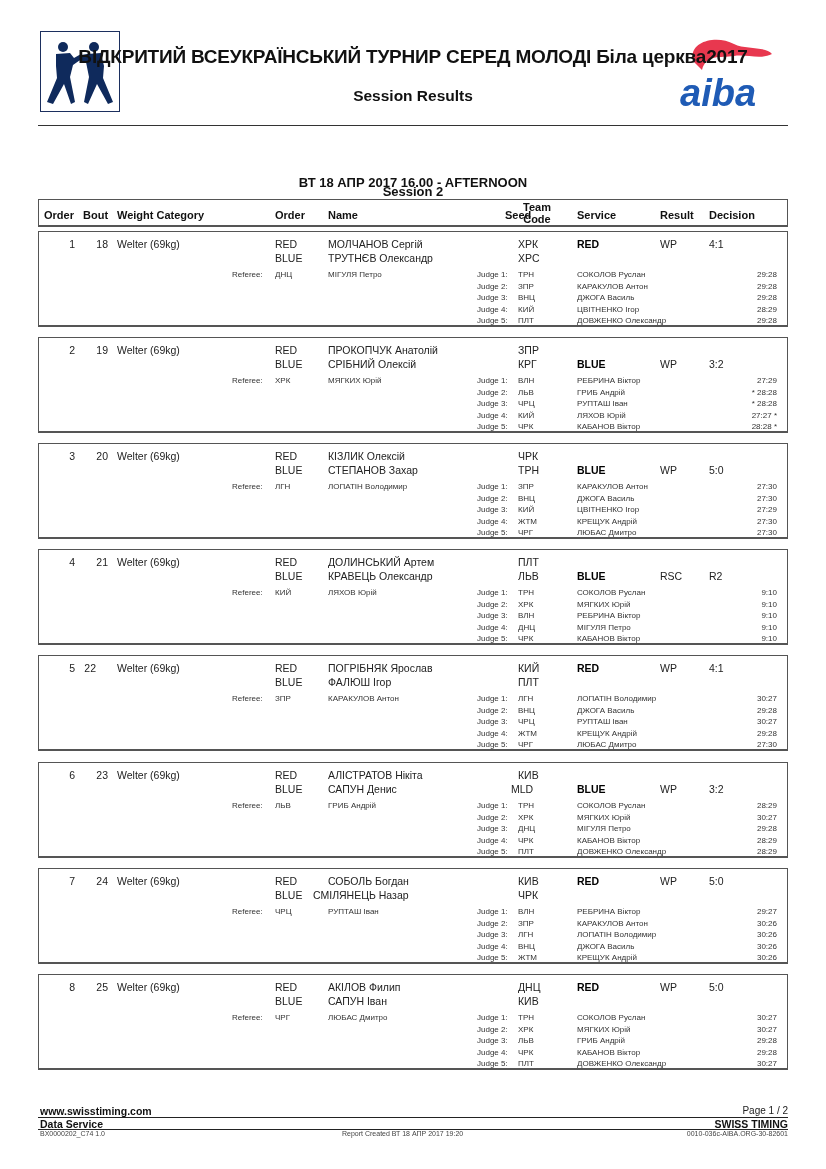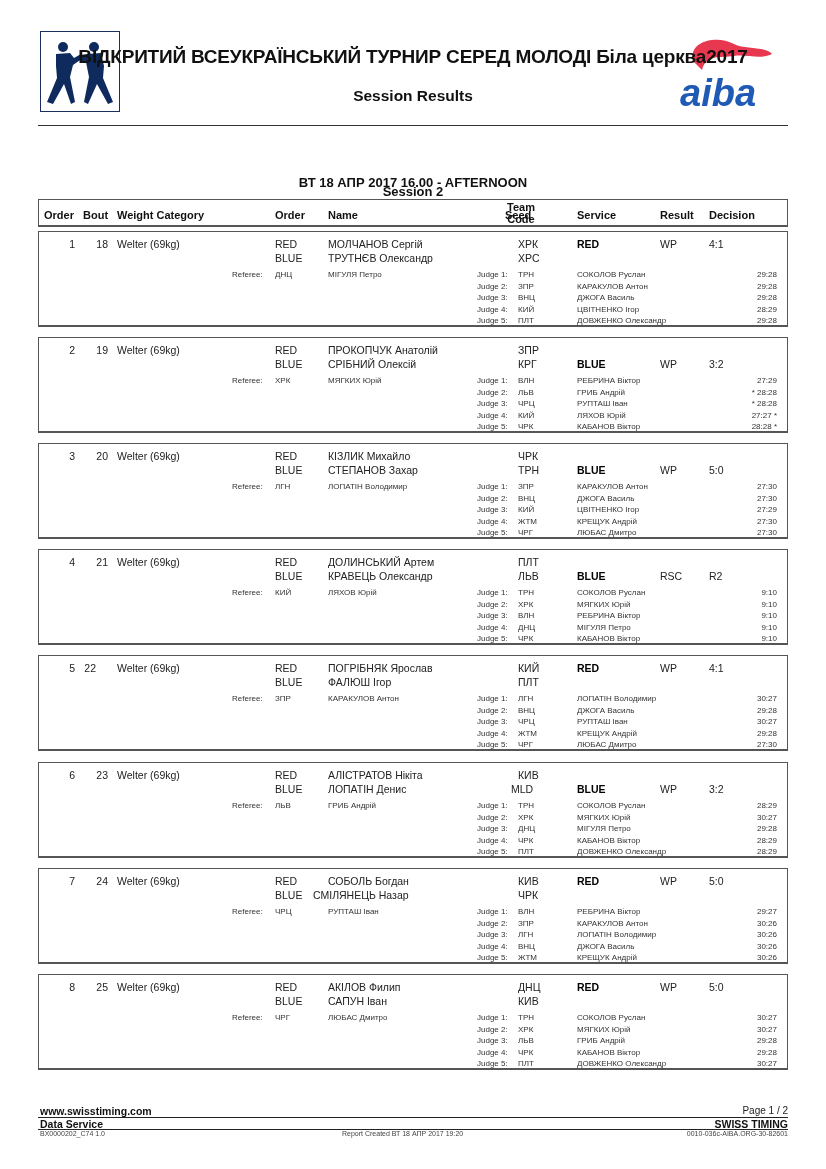--- a/index.html
+++ b/index.html
@@ -58,21 +58,21 @@
 <div class="abs session">Session 2</div>
 <div class="abs datetime">ВТ 18 АПР 2017  16.00 - AFTERNOON</div>
 
 <div class="abs header-box">
   <span style="left:5px">Order</span>
   <span style="left:44px">Bout</span>
   <span style="left:78px">Weight Category</span>
   <span style="left:236px">Order</span>
   <span style="left:289px">Name</span>
   <span style="left:466px">Seed</span>
-  <span class="teamcode" style="left:468px">
+  <span class="teamcode" style="left:484px">
     <span style="position:static;display:block">Team</span>
     <span style="position:static;display:block">Code</span>
   </span>
   <span style="left:538px">Service</span>
   <span style="left:621px">Result</span>
   <span style="left:670px">Decision</span>
 </div>
 
 <div id="bouts">
 
@@ -153,21 +153,21 @@
         <span class="f small" style="left:538px;top:46.4px">КАБАНОВ Віктор</span>
         <span class="f small" style="left:680px;width:58px;text-align:right;top:46.4px">28:28 *</span>
     </div>
   </div>
     <div class="bout" style="top: 443px;">
     <span class="f r1" style="left:0;width:36px;text-align:right">3</span>
     <span class="f r1" style="left:40px;width:29px;text-align:right">20</span>
     <span class="f r1" style="left:78px">Welter (69kg)</span>
     <span class="f r1" style="left:236px">RED</span>
     <span class="f r2" style="left:236px">BLUE</span>
-    <span class="f r1" style="left:289px">КІЗЛИК Михайло</span>
+    <span class="f r1" style="left:289px">КІЗЛИК Олексій</span>
     <span class="f r2" style="left:289px">СТЕПАНОВ Захар</span>
     <span class="f r1" style="left:479px">ЧРК</span>
     <span class="f r2" style="left:479px">ТРН</span>
     <span class="f r2 bold" style="left:538px">BLUE</span>
     <span class="f r2" style="left:621px">WP</span>
     <span class="f r2" style="left:670px">5:0</span>
     <span class="f small ref" style="left:193px">Referee:</span>
     <span class="f small ref" style="left:236px">ЛГН</span>
     <span class="f small ref" style="left:289px">ЛОПАТІН Володимир</span>
     <div class="f" style="left:0;top:38px;width:750px">
@@ -271,21 +271,21 @@
         <span class="f small" style="left:680px;width:58px;text-align:right;top:46.4px">27:30</span>
     </div>
   </div>
     <div class="bout" style="top: 762px;">
     <span class="f r1" style="left:0;width:36px;text-align:right">6</span>
     <span class="f r1" style="left:40px;width:29px;text-align:right">23</span>
     <span class="f r1" style="left:78px">Welter (69kg)</span>
     <span class="f r1" style="left:236px">RED</span>
     <span class="f r2" style="left:236px">BLUE</span>
     <span class="f r1" style="left:289px">АЛІСТРАТОВ Нікіта</span>
-    <span class="f r2" style="left:289px">ЛОПАТІН Денис</span>
+    <span class="f r2" style="left:289px">САПУН Денис</span>
     <span class="f r1" style="left:479px">КИВ</span>
     <span class="f r2" style="left:472px">MLD</span>
     <span class="f r2 bold" style="left:538px">BLUE</span>
     <span class="f r2" style="left:621px">WP</span>
     <span class="f r2" style="left:670px">3:2</span>
     <span class="f small ref" style="left:193px">Referee:</span>
     <span class="f small ref" style="left:236px">ЛЬВ</span>
     <span class="f small ref" style="left:289px">ГРИБ Андрій</span>
     <div class="f" style="left:0;top:38px;width:750px">
       <span class="f small" style="left:438px;top:0px">Judge 1:</span>

